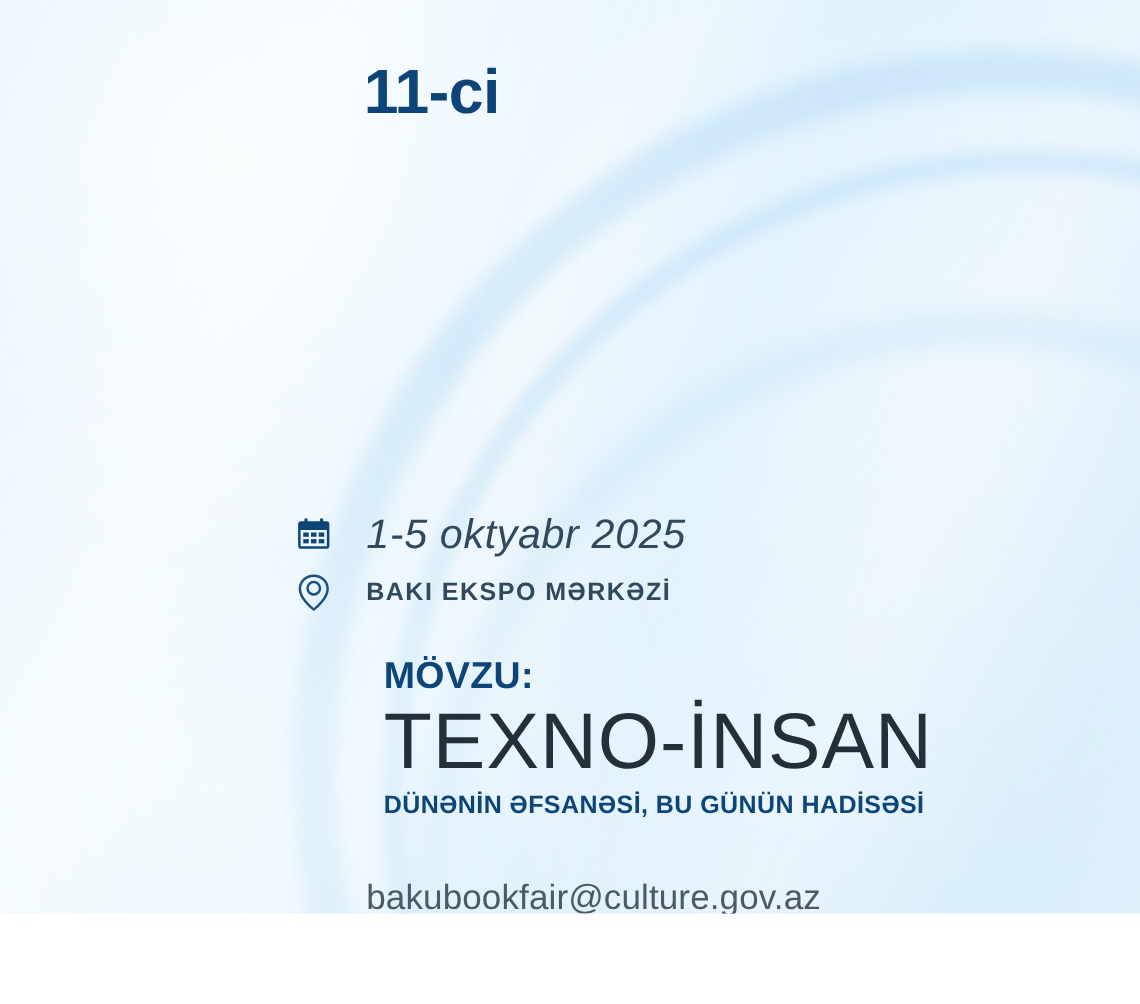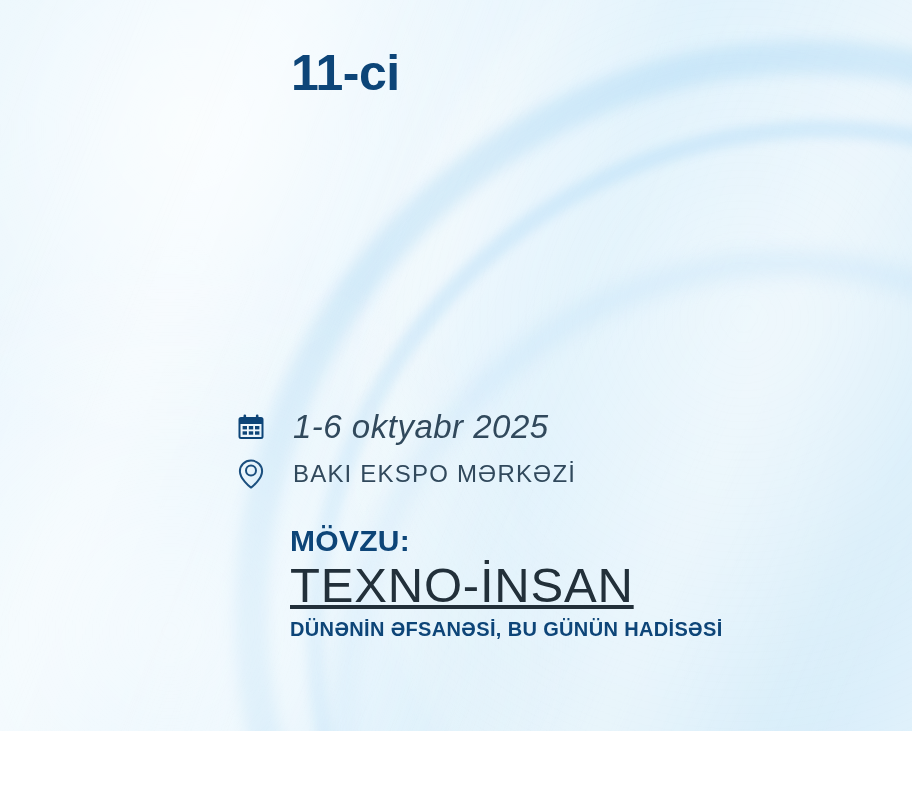--- a/index.html
+++ b/index.html
@@ -199,50 +199,49 @@
 
   .meta-date {
     font-size: 33px;
     font-weight: 300;
     font-style: italic;
     letter-spacing: 0.5px;
     line-height: 1;
   }
 
   .meta-venue {
-    font-size: 24px;
-    font-weight: 400;
+    font-size: 20px;
+    font-weight: 700;
     letter-spacing: 1.2px;
     line-height: 1;
   }
 
   
   .theme {
     position: absolute;
-    left: 290px;
+    left: 307px;
     top: 524px;
   }
 
   .theme-label {
     font-size: 30px;
     font-weight: 700;
     letter-spacing: 0.3px;
     color: #0d4578;
     line-height: 1.1;
   }
 
   .theme-value {
     margin-top: 2px;
-    font-size: 49px;
+    font-size: 63px;
     font-weight: 300;
     letter-spacing: 0.8px;
     color: #22303a;
     line-height: 1.08;
     white-space: nowrap;
-    text-decoration: underline;
   }
 
   .theme-tagline {
     margin-top: 6px;
     font-size: 20px;
     font-weight: 700;
     letter-spacing: 0.35px;
     color: #0d4578;
     line-height: 1.1;
     white-space: nowrap;
@@ -296,21 +295,21 @@
             <rect x="5.5" y="0.5" width="2.6" height="6" rx="1.2" fill="#0d4578"></rect>
             <rect x="17.9" y="0.5" width="2.6" height="6" rx="1.2" fill="#0d4578"></rect>
             <rect x="4.6" y="12" width="4.4" height="3.4" fill="#0d4578"></rect>
             <rect x="10.8" y="12" width="4.4" height="3.4" fill="#0d4578"></rect>
             <rect x="17.0" y="12" width="4.4" height="3.4" fill="#0d4578"></rect>
             <rect x="4.6" y="17.3" width="4.4" height="3.4" fill="#0d4578"></rect>
             <rect x="10.8" y="17.3" width="4.4" height="3.4" fill="#0d4578"></rect>
             <rect x="17.0" y="17.3" width="4.4" height="3.4" fill="#0d4578"></rect>
           </svg>
         </span>
-        <span class="meta-text meta-date">1-6 oktyabr 2025</span>
+        <span class="meta-text meta-date">1-5 oktyabr 2025</span>
       </div>
 
       <div class="meta-row">
         <span class="meta-icon">
           <svg width="26" height="30" viewBox="0 0 26 30" aria-hidden="true">
             <path d="M13 1.6 C6.6 1.6 1.9 6.4 1.9 12.2 C1.9 19.4 11.1 27.4 13 28.6 C14.9 27.4 24.1 19.4 24.1 12.2 C24.1 6.4 19.4 1.6 13 1.6 Z" fill="none" stroke="#1b4f7e" stroke-width="2" stroke-linejoin="round"></path>
             <circle cx="13" cy="11.6" r="5.0" fill="none" stroke="#1b4f7e" stroke-width="2"></circle>
           </svg>
         </span>
         <span class="meta-text meta-venue">BAKI EKSPO MƏRKƏZİ</span>
@@ -318,16 +317,17 @@
 
     </div>
 
     <div class="theme">
       <div class="theme-label">MÖVZU:</div>
       <div class="theme-value">TEXNO-İNSAN</div>
       <div class="theme-tagline">DÜNƏNİN ƏFSANƏSİ, BU GÜNÜN HADİSƏSİ</div>
     </div>
 
     <div class="contact">
+      <div class="contact-line">bakubookfair@culture.gov.az</div>
     </div>
 
   </div>
 </div>
 
 </body></html>

